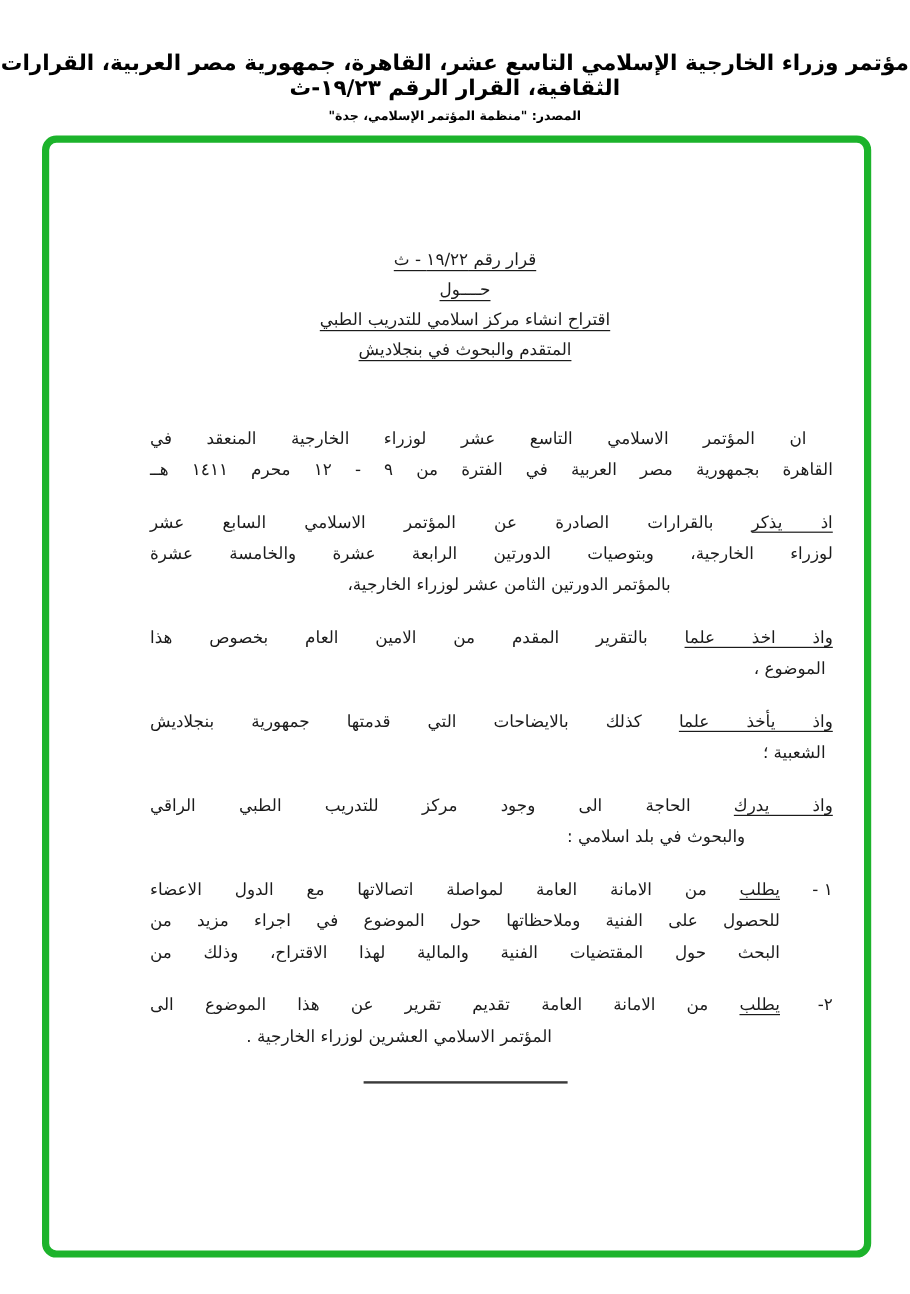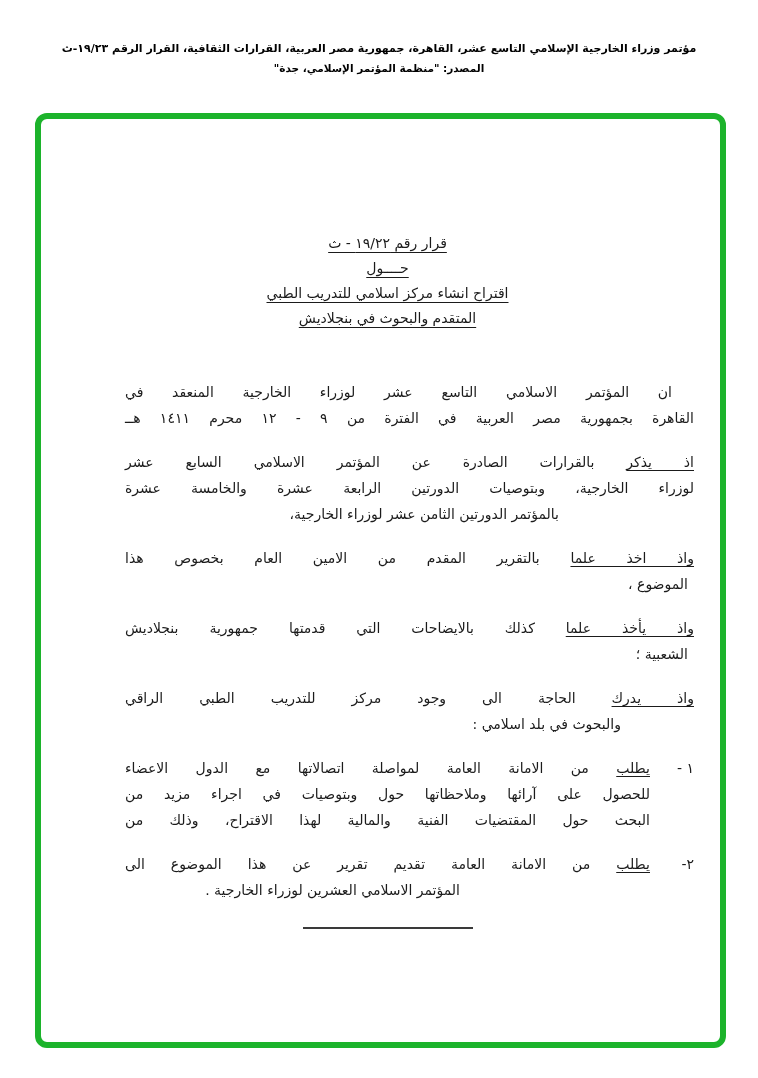--- a/index.html
+++ b/index.html
@@ -2,31 +2,31 @@
 <html lang="ar"><head>
 <meta charset="utf-8">
 <style>
   html,body{margin:0;padding:0;background:#ffffff;}
   body{
     width:758px;height:1078px;position:relative;overflow:hidden;
     font-family:"DejaVu Sans",sans-serif;color:#151515;
   }
   
   .hdr{direction:rtl;text-align:center;font-weight:bold;}
-  .hdr1{margin-top:42px;font-size:11px;letter-spacing:0;color:#000;}
+  .hdr1{margin-top:42px;font-size:18px;letter-spacing:0;color:#000;}
   .hdr2{margin-top:7px;font-size:10.5px;color:#000;}
   
   .frame{
     position:absolute;left:35px;top:113px;width:691px;height:935px;
     border:6px solid #1cb32b;border-radius:12px;box-sizing:border-box;
     background:#fff;
   }
   .content{
     direction:rtl;
-    padding:112px 26px 0 40px;
+    padding:86px 26px 0 40px;
     font-size:14px;line-height:26px;color:#1b1b1b;
   }
   
   .title-block{text-align:center;margin-bottom:48px;}
   .t-ln{
     line-height:25px;
     text-decoration:underline;
     text-underline-offset:4px;
   }
   
@@ -89,21 +89,21 @@
 
     <div class="para">
       <div class="ln"><span class="u">واذ يدرك</span><span> الحاجة الى وجود مركز للتدريب الطبي الراقي</span></div>
       <div class="ln last" style="--ind:73px"><span>والبحوث في بلد اسلامي :</span></div>
     </div>
 
     <div class="item">
       <div class="inum">١ -</div>
       <div class="itext">
         <div class="ln"><span class="u">يطلب</span><span> من الامانة العامة لمواصلة اتصالاتها مع الدول الاعضاء</span></div>
-        <div class="ln"><span>للحصول على آرائها وملاحظاتها حول وبتوصيات في اجراء مزيد من</span></div>
+        <div class="ln"><span>للحصول على الفنية وملاحظاتها حول الموضوع في اجراء مزيد من</span></div>
         <div class="ln"><span>البحث حول المقتضيات الفنية والمالية لهذا الاقتراح، وذلك من</span></div>
       </div>
     </div>
 
     <div class="item">
       <div class="inum">٢-</div>
       <div class="itext">
         <div class="ln"><span class="u">يطلب</span><span> من الامانة العامة تقديم تقرير عن هذا الموضوع الى</span></div>
         <div class="ln last" style="--ind:190px"><span>المؤتمر الاسلامي العشرين لوزراء الخارجية .</span></div>
       </div>

